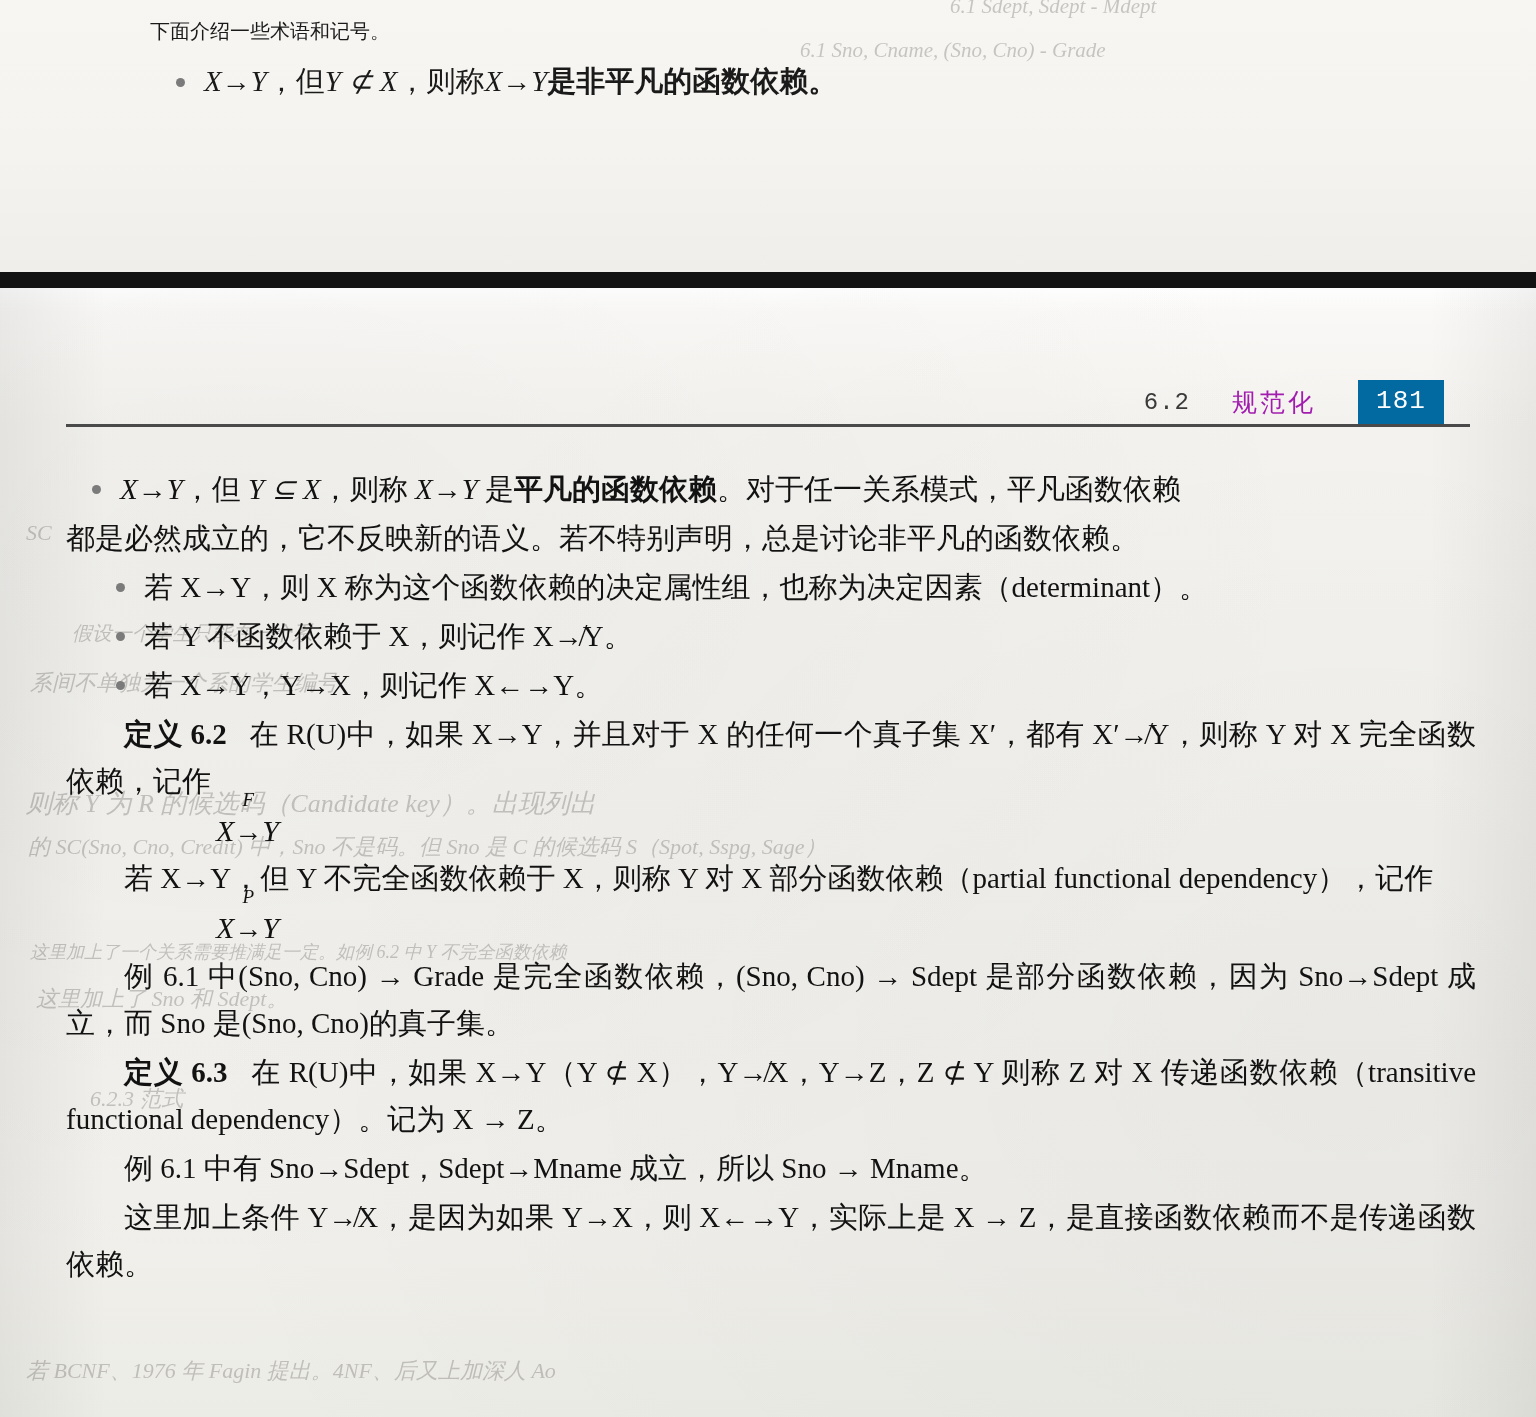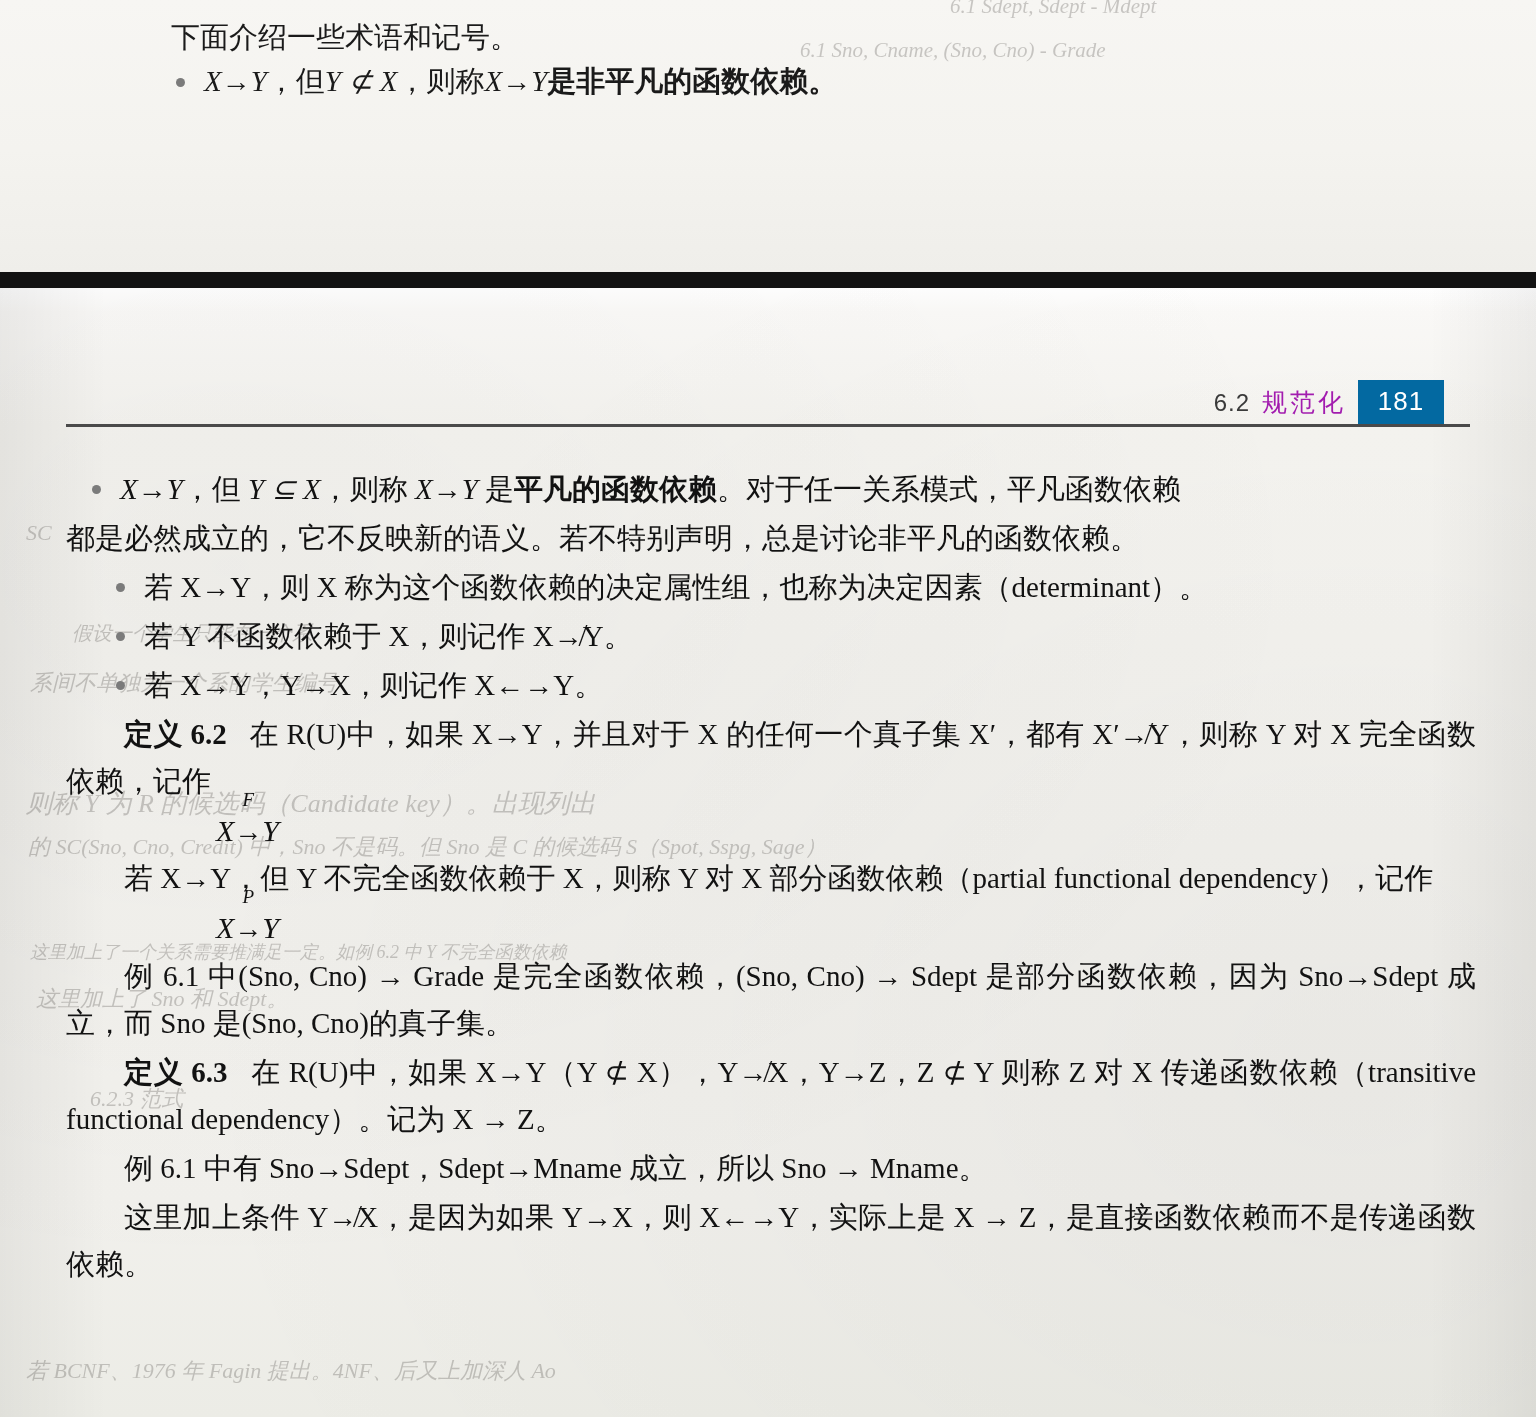--- a/index.html
+++ b/index.html
@@ -60,22 +60,22 @@
     user-select: none;
   }
 
   
   .running-head {
     position: absolute;
     right: 92px;
     top: 380px;
     display: flex;
     align-items: center;
-    gap: 12px;
-    font-family: Liberation Sans, sans-serif;
+    gap: 42px;
+    font-family: Liberation Mono, monospace;
   }
   .rh-section {
     font-size: 24px;
     color: #3a3a3a;
     letter-spacing: 1px;
   }
   .rh-title {
     font-size: 25px;
     color: #a21caf;
     letter-spacing: 3px;
@@ -152,21 +152,21 @@
     line-height: 1;
   }
   .ar { font-size: 28px; }
 </style>
 </head>
 <body>
 
 <div class="page-scan"></div>
 
 <div class="top-fragment">
-  <div style="position:absolute; left:150px; top:18px; font-size:29px;margin-left:21px;">下面介绍一些术语和记号。</div>
+  <div style="position:absolute; left:150px; top:18px; font-size:20px;">下面介绍一些术语和记号。</div>
 
   <div class="bullet-line" style="position:absolute; left:150px; top:62px; font-size:29px; width:1200px;">
     <span class="dot"></span>
     <span class="it">X→Y</span><span>，但</span><span class="it">Y ⊄ X</span><span>，则称</span><span class="it">X→Y</span><span class="b">是非平凡的函数依赖。</span>
   </div>
 
   <div class="bleed" style="left:950px; top:-6px; font-size:21px;">6.1 Sdept, Sdept - Mdept</div>
   <div class="bleed" style="left:800px; top:38px; font-size:21px;">6.1 Sno, Cname, (Sno, Cno) - Grade</div>
 </div>
 <div class="strip-divider"></div>

